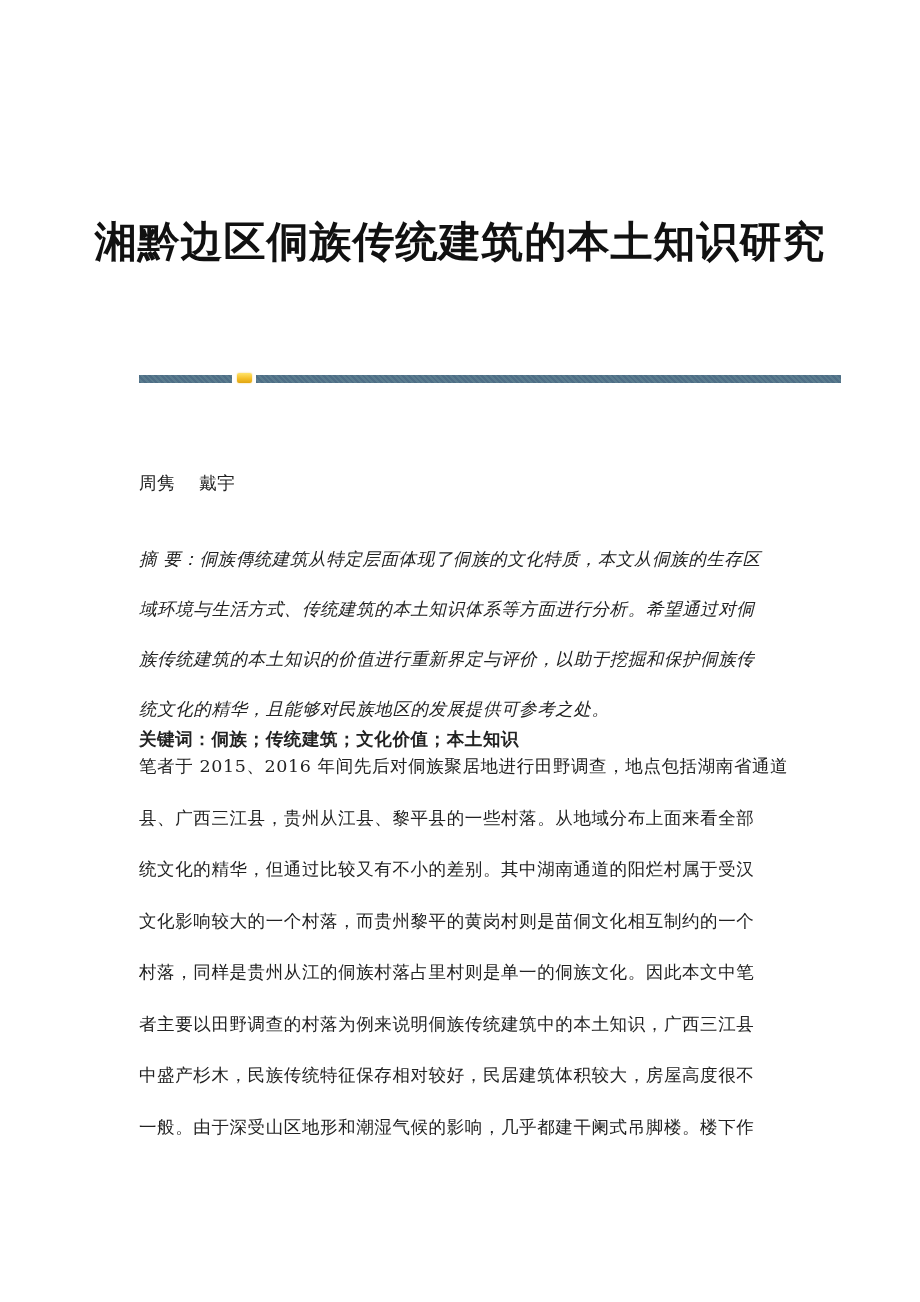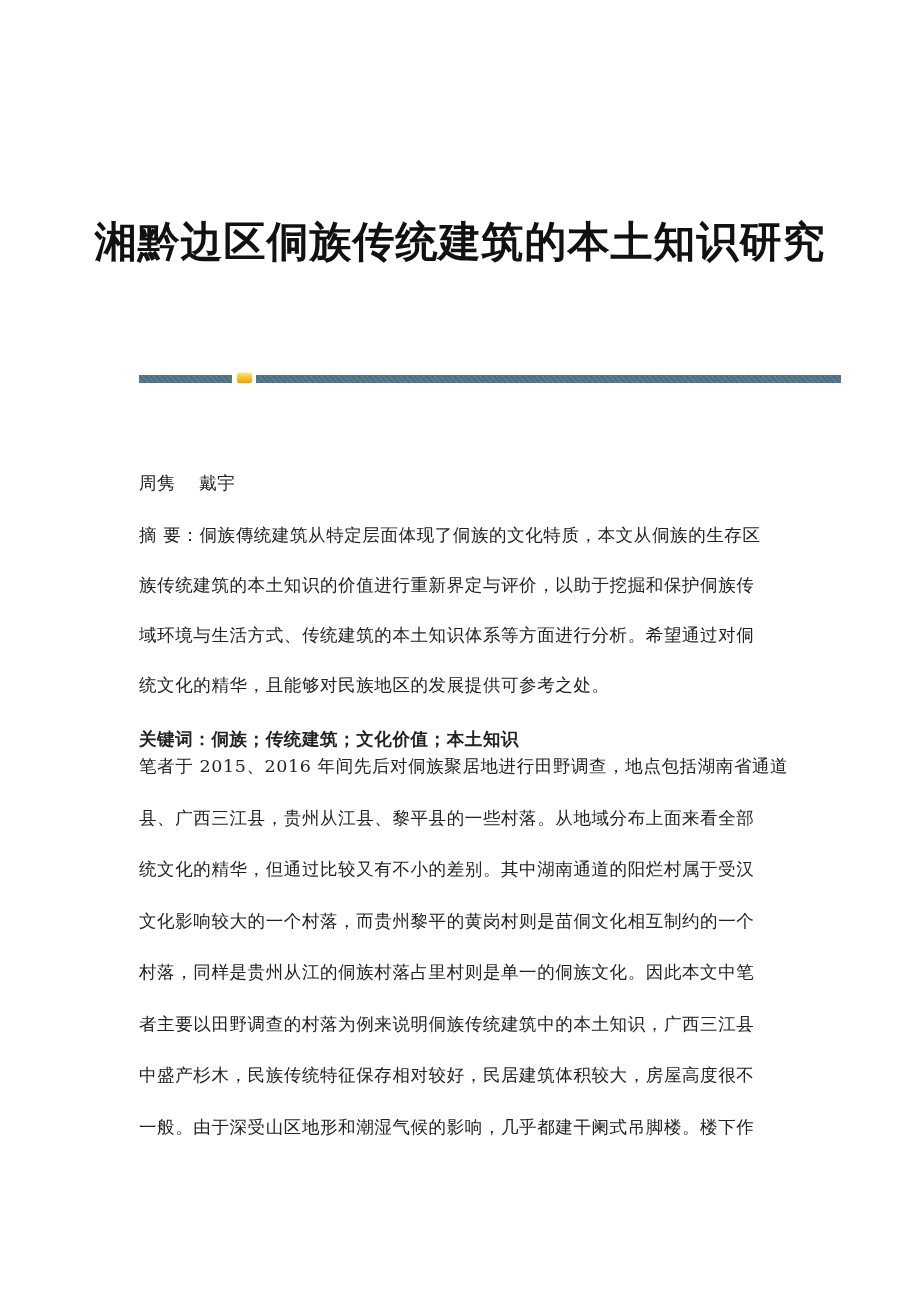--- a/index.html
+++ b/index.html
@@ -71,23 +71,24 @@
       color: #222222;
       margin: 0;
       letter-spacing: 0.6px;
     }
     .authors {
       top: 466px;
     }
     .authors span { display: inline-block; text-align: right; }
     .authors .author-gap { width: 24px; }
     .abstract {
-      top: 510px;
+      top: 534px;
       line-height: 50px;
       text-align: justify;
+      font-style: italic;
     }
     .keywords {
       top: 722px;
       font-weight: bold;
     }
     .main-para {
       top: 741px;
       line-height: 51.5px;
       text-align: justify;
     }
@@ -106,22 +107,22 @@
   <div class="gem"></div>
   <div class="bar-right"></div>
 </div>
 
 <p class="body-text authors">
   <span>周隽</span><span class="author-gap"></span><span>戴宇</span>
 </p>
 
 <div class="body-text abstract">
   <span class="line">摘 要：侗族傳统建筑从特定层面体现了侗族的文化特质，本文从侗族的生存区</span>
+  <span class="line">域环境与生活方式、传统建筑的本土知识体系等方面进行分析。希望通过对侗</span>
   <span class="line">族传统建筑的本土知识的价值进行重新界定与评价，以助于挖掘和保护侗族传</span>
-  <span class="line">域环境与生活方式、传统建筑的本土知识体系等方面进行分析。希望通过对侗</span>
   <span class="line">统文化的精华，且能够对民族地区的发展提供可参考之处。</span>
 </div>
 
 <p class="body-text keywords">关键词：侗族；传统建筑；文化价值；本土知识</p>
 
 <div class="body-text main-para">
   <span class="line">笔者于 2015、2016 年间先后对侗族聚居地进行田野调查，地点包括湖南省通道</span>
   <span class="line">县、广西三江县，贵州从江县、黎平县的一些村落。从地域分布上面来看全部</span>
   <span class="line">统文化的精华，但通过比较又有不小的差别。其中湖南通道的阳烂村属于受汉</span>
   <span class="line">文化影响较大的一个村落，而贵州黎平的黄岗村则是苗侗文化相互制约的一个</span>

